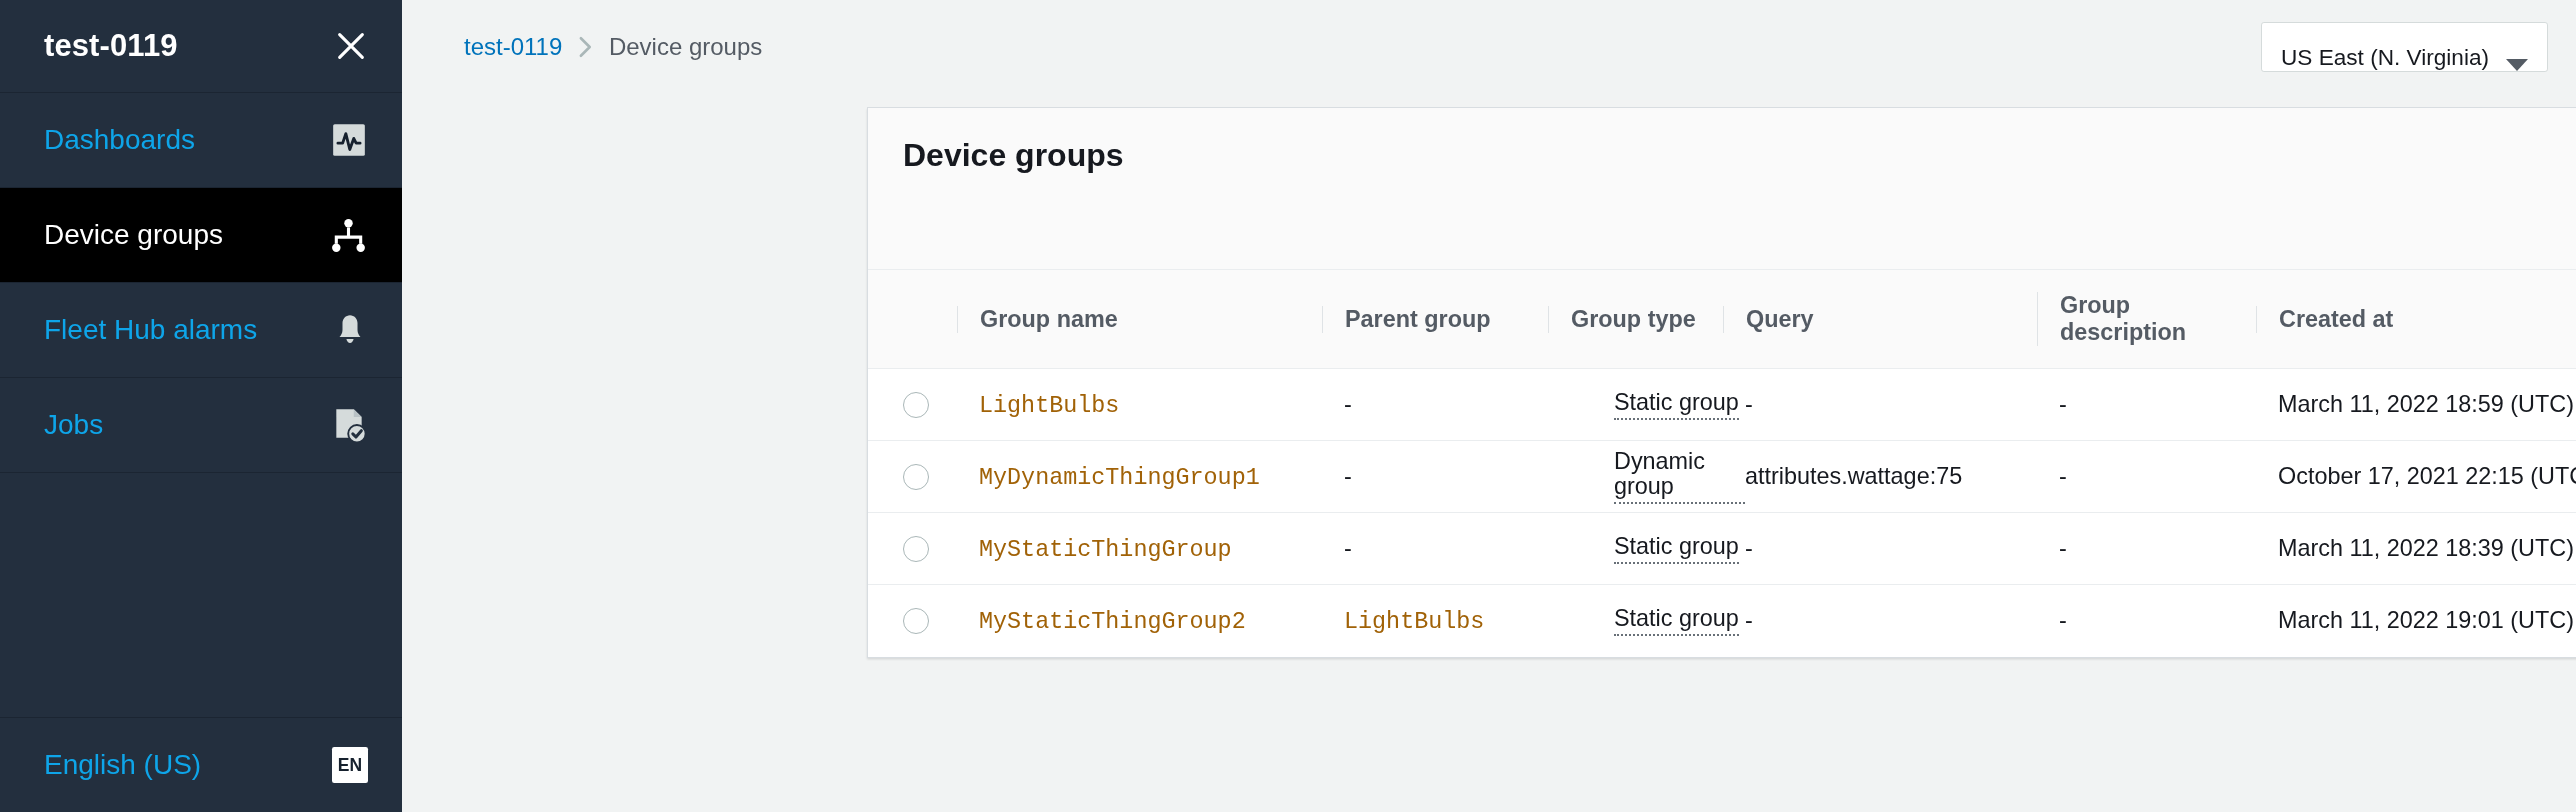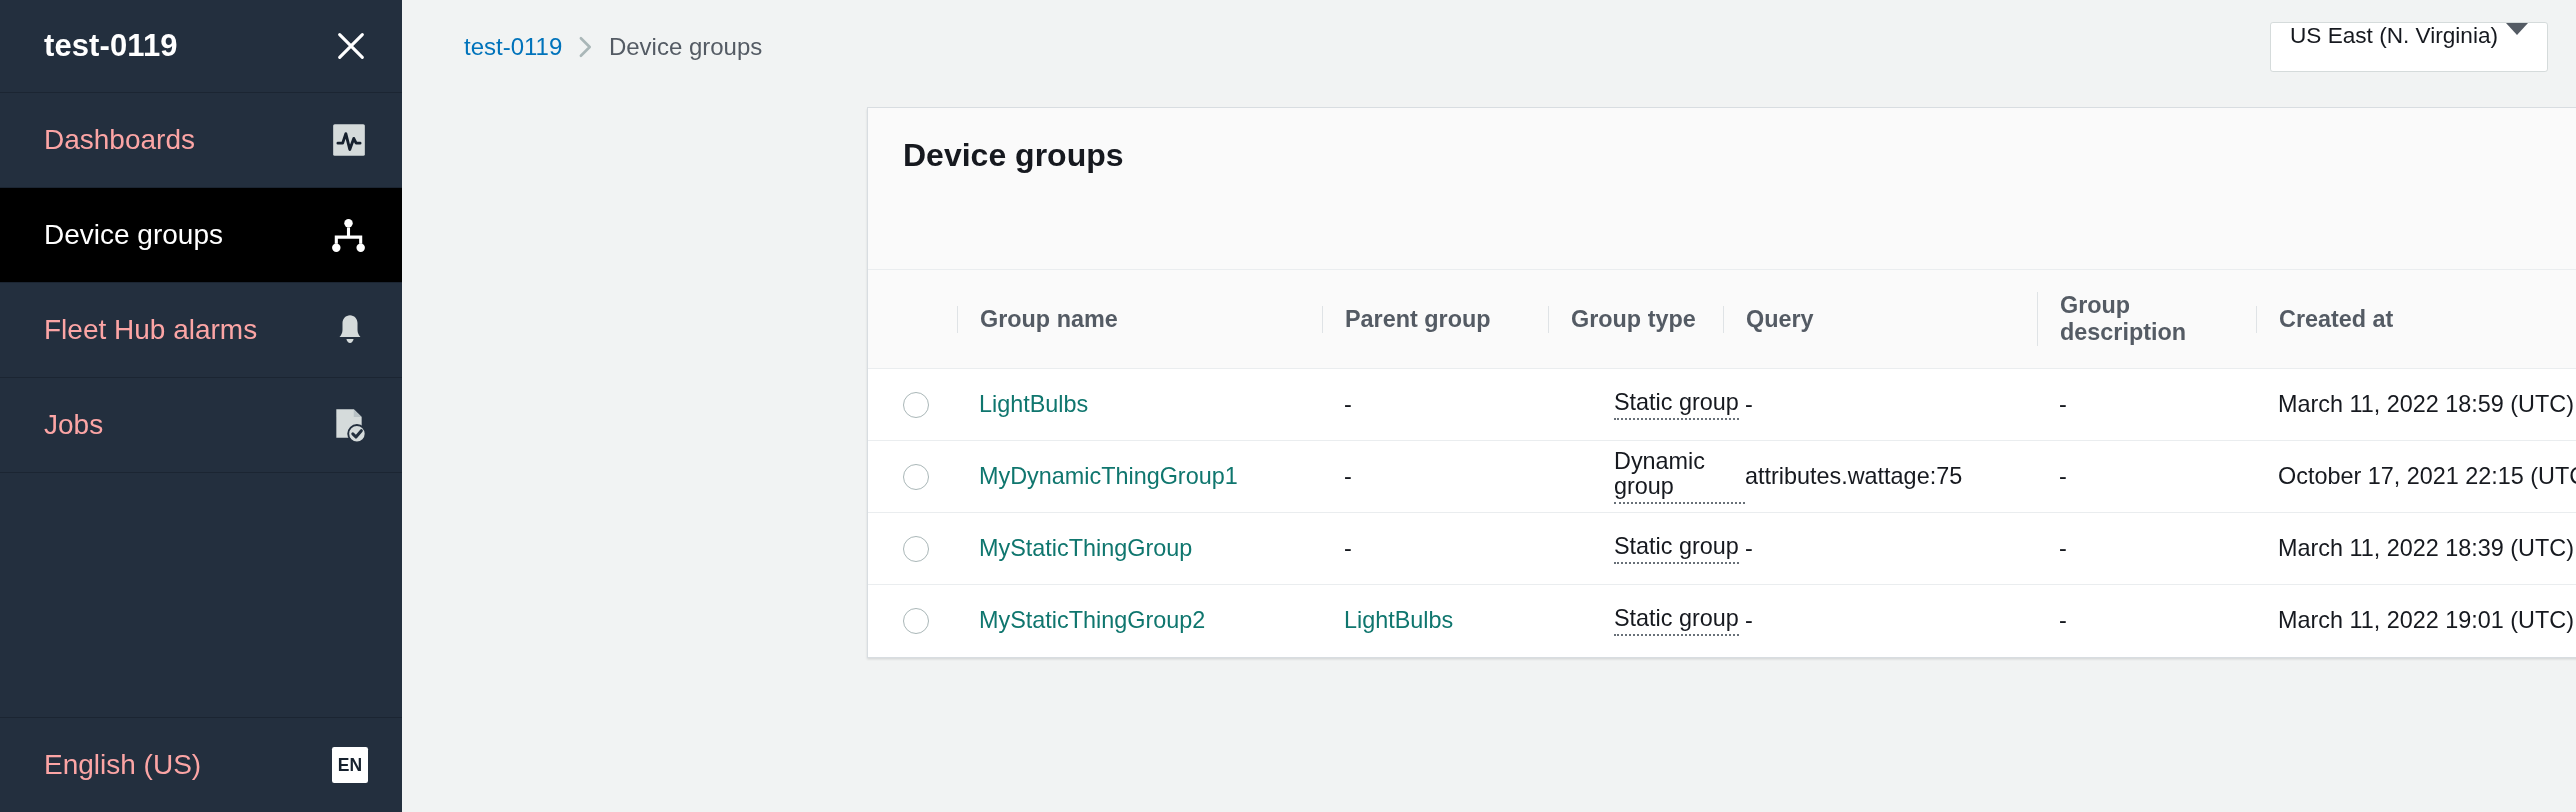--- a/index.html
+++ b/index.html
@@ -32,21 +32,21 @@
   .sb-close { width: 34px; height: 34px; cursor: pointer; flex:0 0 auto; }
   .sb-close svg { display:block; }
 
   .sb-item {
     height: 95px;
     display: flex; align-items: center; justify-content: space-between;
     padding: 0 34px 0 44px;
     border-bottom: 1.5px solid #1b2532;
     cursor: pointer;
   }
-  .sb-item .lbl { color: #fca5a5; font-size: 28px; font-weight: 400; }
+  .sb-item .lbl { color: #0ea5e9; font-size: 28px; font-weight: 400; }
   .sb-item.active { background: #000000; }
   .sb-item.active .lbl { color: #ffffff; }
   .sb-icon { width: 45px; height: 45px; display:flex; align-items:center; justify-content:flex-end; flex:0 0 auto; }
   .sb-spacer { flex: 1 1 auto; border-bottom: 1.5px solid #1b2532; }
   .sb-bottom { margin-top: auto; }
 
   .badge-en {
     width: 36px; height: 36px; background: #ffffff; color: #16212e;
     font-size: 17.5px; font-weight: 700; display:flex; align-items:center; justify-content:center;
     border-radius: 2.2px;
@@ -61,21 +61,21 @@
     height: 93px; display:flex; align-items:center; justify-content:space-between;
     padding: 0 28px 0 62px;
   }
   .crumbs { display:flex; align-items:center; gap: 16px; }
   .crumb-link { color: #0073bb; font-size: 24px; cursor: pointer; text-decoration:none; }
   .crumb-sep { width: 14.6px; height: 22px; display:flex; align-items:center; }
   .crumb-cur { color: #545b64; font-size: 24px; }
 
   .region-select {
     height: 50px; background: #ffffff; border: 1.5px solid #d5dbdb; border-radius: 2.9px;
-    display:flex; align-items:flex-start; gap: 8px; padding: 0 19px;
+    display:flex; align-items:flex-end; gap: 17px; padding: 0 19px;
     font-size: 22.6px; color: #16191f; cursor: pointer;
   }
   .caret { width: 0; height: 0; border-left: 11px solid transparent; border-right: 11px solid transparent; border-top: 12.4px solid #545b64; }
 
   
   .card {
     position: absolute; left: 465px; top: 107px; width: 2004px;
     background: #ffffff; border: 0.7px solid #d8dde1;
     box-shadow: 0 1.5px 2.2px rgba(0,0,0,0.12);
   }
@@ -106,21 +106,21 @@
     border-bottom: 1.5px solid #eaedef; vertical-align: middle;
   }
   table.dg tbody tr:last-child td { border-bottom: none; }
   table.dg tbody td .cell { padding-left: 22px; }
   table.dg tbody td.sel { padding-left: 35px; }
 
   .radio {
     width: 26px; height: 26px; border: 1.5px solid #aab7b8; border-radius: 50%;
     background: #fff; cursor: pointer; display:block;
   }
-  .lnk { color: #0f766e; cursor: pointer; text-decoration: none; }
+  .lnk { color: #a16207; cursor: pointer; text-decoration: none; font-family: Liberation Mono, monospace; }
   .dashed {
     border-bottom: 2.2px dotted #687078; padding-bottom: 3.6px; cursor: help;
     display: inline-block; line-height: 1.05; margin-left: 44px;
   }
   .dash { color: #16191f; }
 
   .footer-strip {
     position: absolute; left: 0; bottom: 0; width: 100%; height: 9.5px;
     overflow: hidden; background: #f1f3f3;
   }

